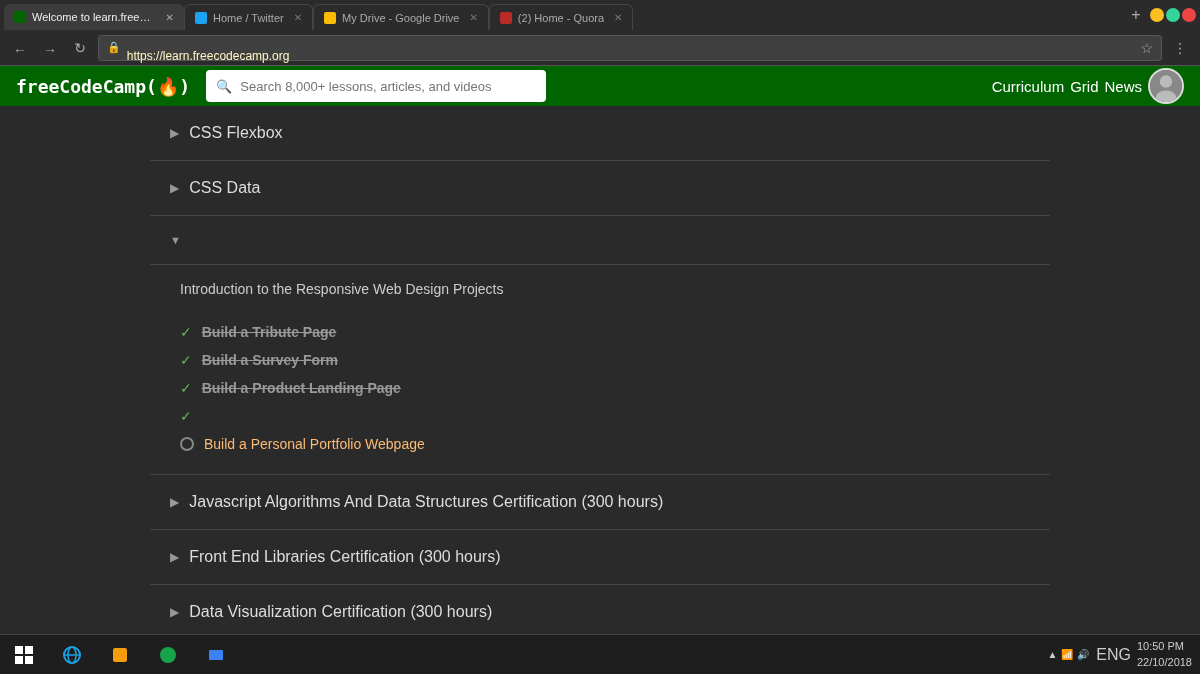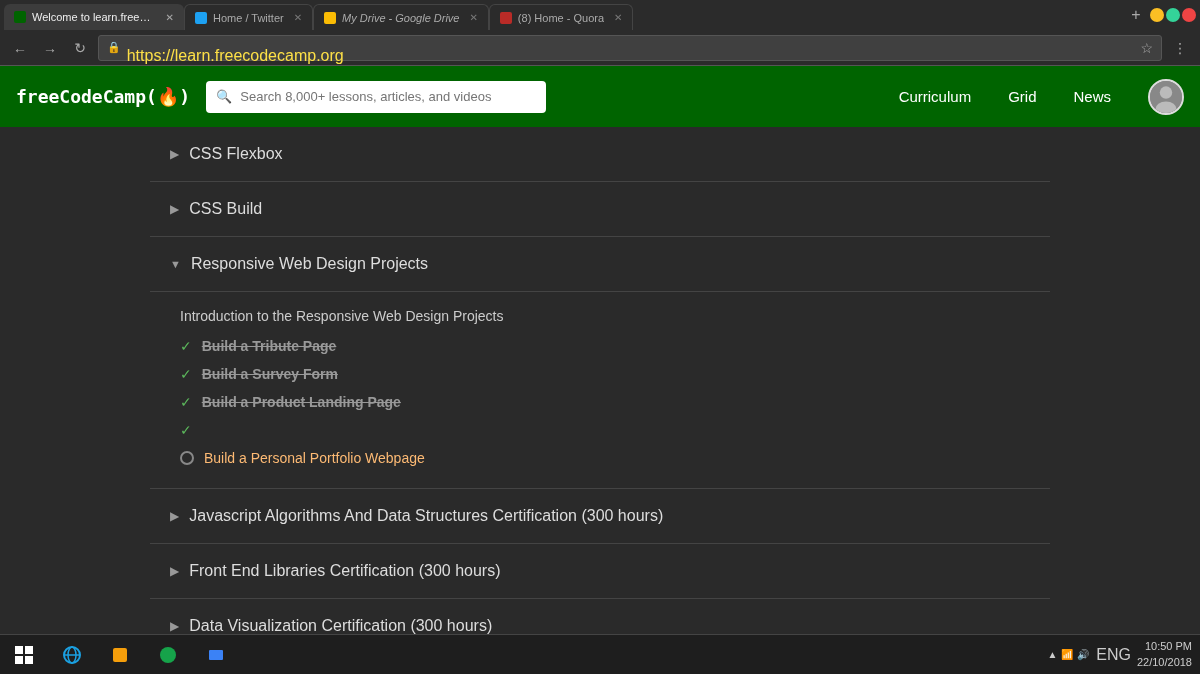--- a/index.html
+++ b/index.html
@@ -10,21 +10,21 @@
       position: fixed; bottom: 0; left: 0; width: 1200px; height: 40px;
       background: #1e1e1e; border-top: 1px solid #444; display: flex;
       align-items: center; z-index: 1000;
     }
     .taskbar-start { width: 48px; height: 40px; background: #1e1e1e; display:flex; align-items:center; justify-content:center; }
     .taskbar-start svg { width:18px; height:18px; }
     .taskbar-icons { display:flex; align-items:center; height:40px; }
     .taskbar-icon { width:48px; height:40px; display:flex; align-items:center; justify-content:center; cursor:pointer; }
     .taskbar-icon svg { width:20px; height:20px; }
     .taskbar-right { margin-left:auto; display:flex; align-items:center; padding-right:8px; gap:6px; font-size:11px; color:#ccc; }
-    .taskbar-time { text-align:right; line-height:1.4; }
+    .taskbar-time { text-align:left; line-height:1.4; }
     .taskbar-sys { display:flex; align-items:center; gap:4px; }
 
     
     .browser-window { position: absolute; top:0; left:0; width:1200px; height:634px; background:#3c3c3c; display:flex; flex-direction:column; }
 
     
     .title-bar { height: 30px; background: #2b2b2b; display:flex; align-items:center; user-select:none; }
     .tab-bar { display:flex; align-items:flex-end; flex:1; height:100%; padding-left:4px; }
     .tab { height: 26px; padding: 0 10px; display:flex; align-items:center; gap:6px; font-size:11px; border-radius:6px 6px 0 0; cursor:pointer; max-width:180px; white-space:nowrap; overflow:hidden; }
     .tab.active { background:#3c3c3c; color:#eee; }
@@ -40,46 +40,46 @@
     .win-btn { width:14px; height:14px; border-radius:50%; cursor:pointer; display:flex; align-items:center; justify-content:center; }
     .win-min { background:#fbbf24; }
     .win-max { background:#34d399; }
     .win-close { background:#ef4444; }
 
     
     .address-bar { height:36px; background:#2b2b2b; display:flex; align-items:center; padding:0 8px; gap:6px; border-bottom:1px solid #555; }
     .nav-btn { width:24px; height:24px; display:flex; align-items:center; justify-content:center; color:#aaa; cursor:pointer; border-radius:4px; font-size:14px; }
     .url-bar { flex:1; height:26px; background:#404040; border:1px solid #555; border-radius:3px; display:flex; align-items:center; padding:0 8px; gap:6px; }
     .url-lock { color:#aaa; font-size:11px; }
-    .url-text { color:#fde047; font-size:16px; flex:1;margin-top:16px; }
+    .url-text { color:#fef9c3; font-size:12px; flex:1;margin-top:16px; }
     .url-star { color:#aaa; font-size:14px; }
     .browser-actions { display:flex; align-items:center; gap:4px; }
     .browser-action-btn { width:24px; height:24px; display:flex; align-items:center; justify-content:center; color:#aaa; cursor:pointer; }
 
     
-    .fcc-nav { height:61px; background:#006400; display:flex; align-items:center; padding:0 16px; gap:16px; }
+    .fcc-nav { height:40px; background:#006400; display:flex; align-items:center; padding:0 16px; gap:16px; }
     .fcc-logo { color:#fff; font-size:18px; font-weight:bold; font-family: monospace; white-space:nowrap; }
     .fcc-search { flex: 0 0 340px; height:32px; background:#fff; border-radius:4px; display:flex; align-items:center; padding:0 10px; gap:8px; }
     .fcc-search input { border:none; outline:none; font-size:13px; color:#333; width:100%; background:transparent; }
-    .fcc-nav-links { margin-left:auto; display:flex; align-items:center; gap:37px; }
+    .fcc-nav-links { margin-left:auto; display:flex; align-items:center; gap:6px; }
     .fcc-nav-link { color:#fff; font-size:15px; cursor:pointer; text-decoration:none; }
     .fcc-avatar { width:36px; height:36px; border-radius:50%; background:#888; overflow:hidden; border:2px solid #ddd; }
 
     
     .content-area { flex:1; overflow-y:auto; background:#2a2a2a; }
     .curriculum-container { max-width: 900px; margin: 0 auto; padding: 0 0 40px 0; }
 
     .section-row { border-bottom: 1px solid #444; padding: 18px 20px; cursor:pointer; display:flex; align-items:center; gap:10px; }
     .section-toggle { color:#999; font-size:12px; flex-shrink:0; }
     .section-title { color:#ddd; font-size:16px; font-weight:400; }
 
     .section-expanded { background:#2a2a2a; }
     .section-expanded-header { border-bottom: 1px solid #444; padding: 18px 20px; display:flex; align-items:center; gap:10px; }
     .section-expanded-body { padding: 16px 30px; }
-    .intro-title { color:#ccc; font-size:14px; margin-bottom:8px; }
+    .intro-title { color:#ccc; font-size:14px; margin-bottom:21px; }
 
     .project-item { display:flex; align-items:center; gap:10px; padding: 6px 0; }
     .project-check { color:#5cb85c; font-size:14px; }
     .project-circle { width:14px; height:14px; border-radius:50%; border:2px solid #888; flex-shrink:0; }
     .project-label { color:#fdba74; font-size:14px; }
     .project-label.completed { text-decoration: line-through; color:#999;font-weight:bold; }
 
     .section-arrow-down { color:#999; font-size:11px; }
 
     
@@ -100,26 +100,26 @@
           <span style="flex:1;overflow:hidden;text-overflow:ellipsis;font-size:11px;">Welcome to learn.freeCodeCam…</span>
           <span class="tab-close">✕</span>
         </div>
         <div class="tab inactive">
           <span class="tab-favicon twitter"></span>
           <span style="flex:1;overflow:hidden;text-overflow:ellipsis;font-size:11px;">Home / Twitter</span>
           <span class="tab-close">✕</span>
         </div>
         <div class="tab inactive">
           <span class="tab-favicon gdrive"></span>
-          <span style="flex:1;overflow:hidden;text-overflow:ellipsis;font-size:11px;font-style:italic;">My Drive - Google Drive</span>
+          <span style="flex:1;overflow:hidden;text-overflow:ellipsis;font-size:11px;">My Drive - Google Drive</span>
           <span class="tab-close">✕</span>
         </div>
         <div class="tab inactive">
           <span class="tab-favicon quora"></span>
-          <span style="flex:1;overflow:hidden;text-overflow:ellipsis;font-size:11px;">(8) Home - Quora</span>
+          <span style="flex:1;overflow:hidden;text-overflow:ellipsis;font-size:11px;">(2) Home - Quora</span>
           <span class="tab-close">✕</span>
         </div>
       </div>
     <div class="tab-new">+</div>
     <div class="window-controls">
       <div class="win-btn win-min"></div>
       <div class="win-btn win-max"></div>
       <div class="win-btn win-close"></div>
     </div>
   </div>
@@ -160,26 +160,25 @@
 
   <div class="content-area">
     <div class="curriculum-container" id="sections-container">
 
     <div class="section-row">
           <span class="section-toggle">▶</span>
           <span class="section-title">CSS Flexbox</span>
         </div>
         <div class="section-row">
           <span class="section-toggle">▶</span>
-          <span class="section-title">CSS Build</span>
+          <span class="section-title">CSS Data</span>
         </div>
         <div class="section-expanded">
           <div class="section-expanded-header">
             <span class="section-toggle section-arrow-down">▼</span>
-            <span class="section-title">Responsive Web Design Projects</span>
           </div>
           <div class="section-expanded-body">
             <div class="intro-title">Introduction to the Responsive Web Design Projects</div>
             <div class="project-item">
               <span class="project-check">✓</span>
               <span class="project-label completed">Build a Tribute Page</span>
             </div>
             <div class="project-item">
               <span class="project-check">✓</span>
               <span class="project-label completed">Build a Survey Form</span>

